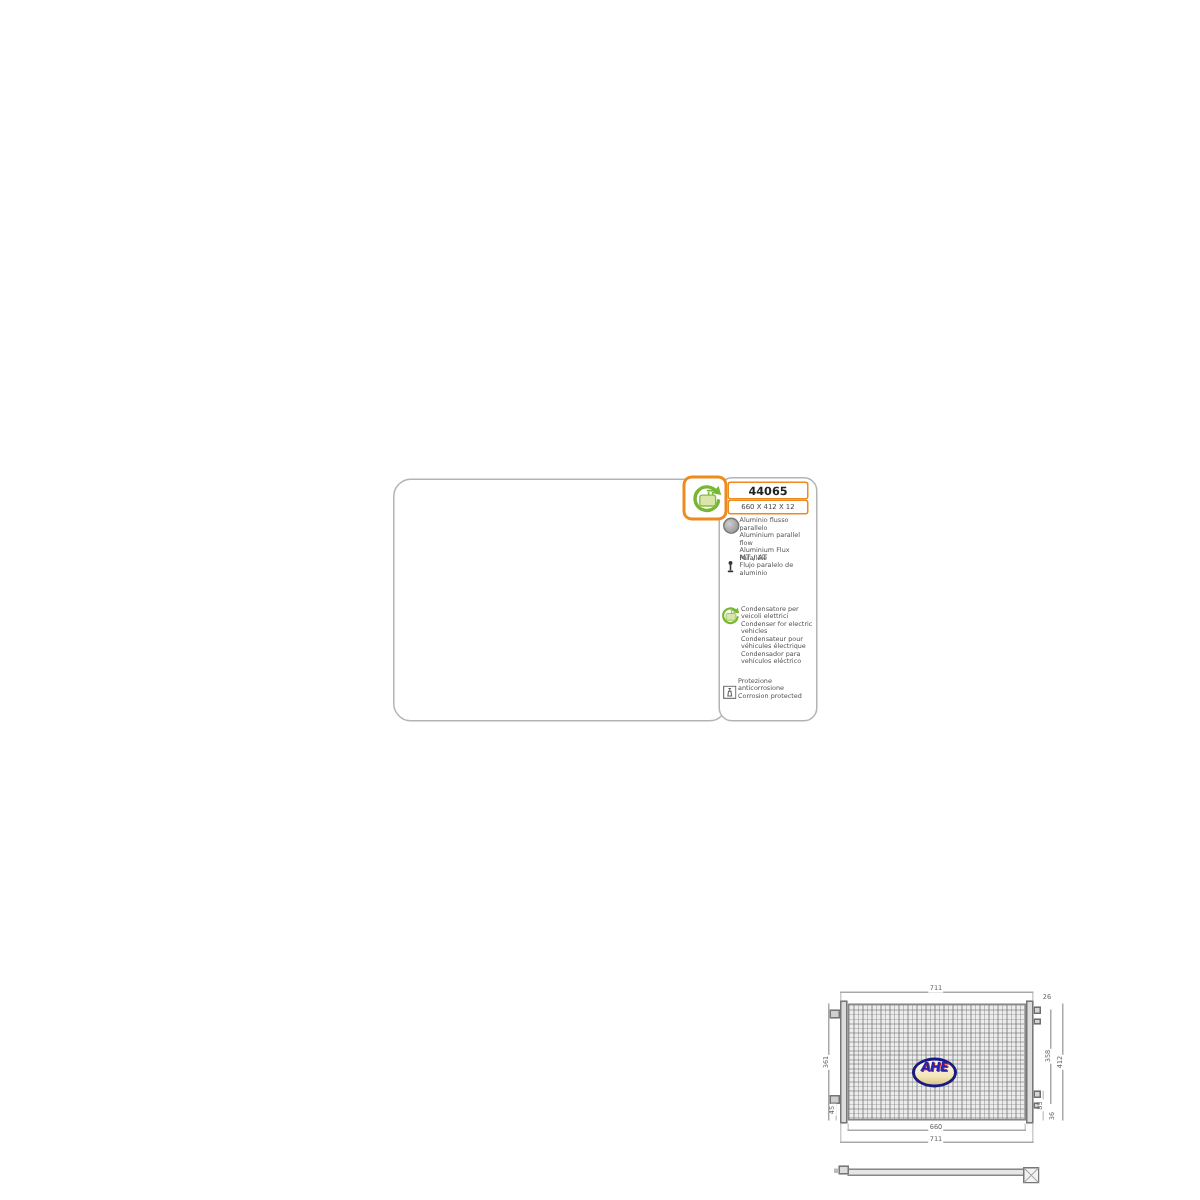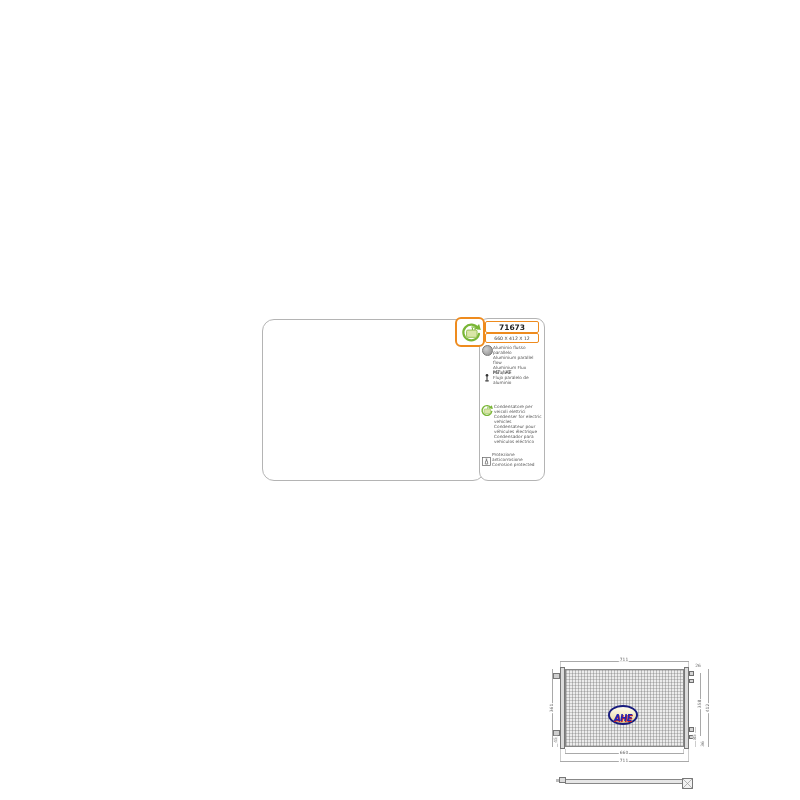--- a/index.html
+++ b/index.html
@@ -39,21 +39,21 @@
 
   .dline{position:absolute;background:#a9a9a9;z-index:0;}
   .xline{position:absolute;background:#cccccc;z-index:0;}
   .dlabel{position:absolute;font-size:4.4px;line-height:1;color:#666;background:#fff;
           padding:0 1px;white-space:nowrap;transform:translate(-50%,-50%);z-index:2;}
   .dlabel.rot{transform:translate(-50%,-50%) rotate(-90deg);}
 
   .logo{position:absolute;left:345px;top:385px;width:30px;height:20px;border-radius:50%;
         border:2px solid #191c7e;box-sizing:border-box;z-index:4;
         background:linear-gradient(180deg,#fffdf2 0%,#f1e3b4 70%,#d9c489 100%);
-        display:flex;align-items:flex-end;justify-content:center;
+        display:flex;align-items:flex-start;justify-content:center;
         font-size:8.5px;font-weight:bold;font-style:italic;color:#2424b4;
         text-shadow:0.6px 0.6px 0 #cc2222;letter-spacing:-0.5px;}
 
   .tube{position:absolute;left:302px;top:459px;width:119px;height:3px;background:#e6e6e6;
         border:1px solid #888;box-sizing:content-box;z-index:1;}
   .tube-conn{position:absolute;left:296px;top:457px;width:7px;height:6px;background:#dcdcdc;border:1px solid #777;box-sizing:border-box;z-index:2;}
   .tube-nub{position:absolute;left:293px;top:459px;width:3px;height:3px;background:#bbb;z-index:2;}
   .flange{position:absolute;left:419px;top:454px;width:11px;height:11px;z-index:2;}
 </style>
 </head>
@@ -124,21 +124,21 @@
       <polygon points="21.8,2.2 23.8,9.2 16.8,7.6" fill="#79b636"></polygon>
       <rect x="7.5" y="9.2" width="12" height="8.3" rx="1.5" fill="#d9e6a8" stroke="#8aba45" stroke-width="1"></rect>
       <path d="M17.2 9.2 V6.8 M14.2 9.2 V6.8" stroke="#79b636" stroke-width="1.2" fill="none"></path>
       <path d="M13 5.8 h5.5" stroke="#79b636" stroke-width="1.4" fill="none"></path>
     </svg>
   </div>
 
   <div class="info-panel"></div>
 
   <div class="part-box">
-    <span>71673</span>
+    <span>44065</span>
   </div>
   <div class="size-box">
     <span>660 X 412 X 12</span>
   </div>
 
   <div class="spec-icon" style="left:482px;top:345px;">
       <div class="disc"></div>
     </div>
   <div class="spec-text" style="left:493px;top:345px;">
     <div>Aluminio flusso parallelo</div>

